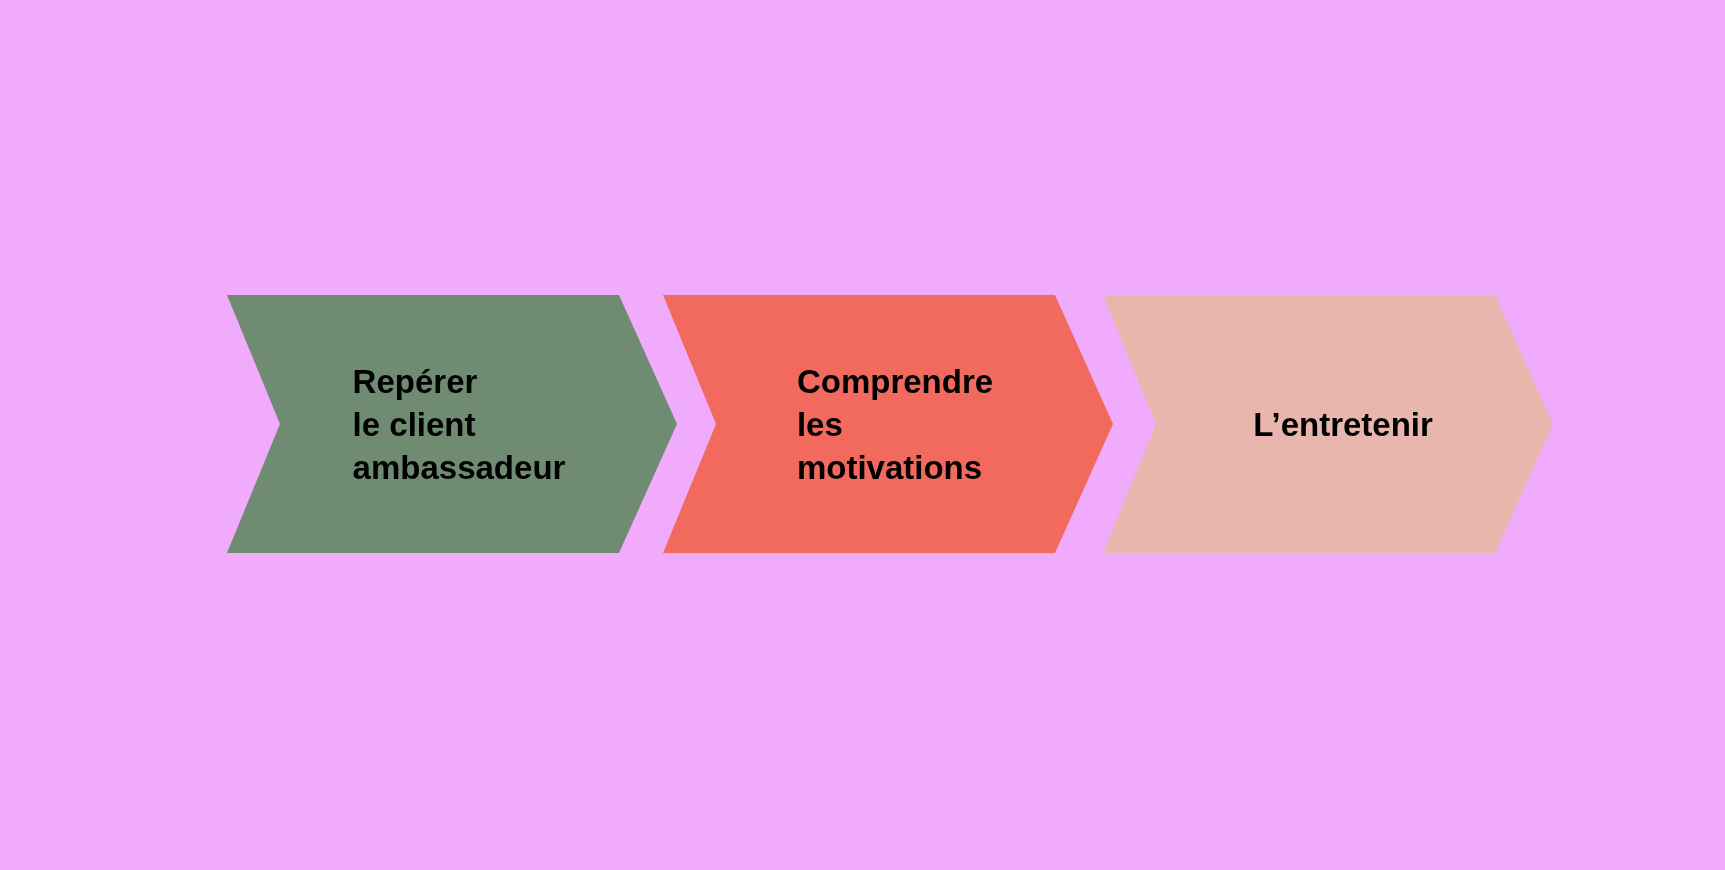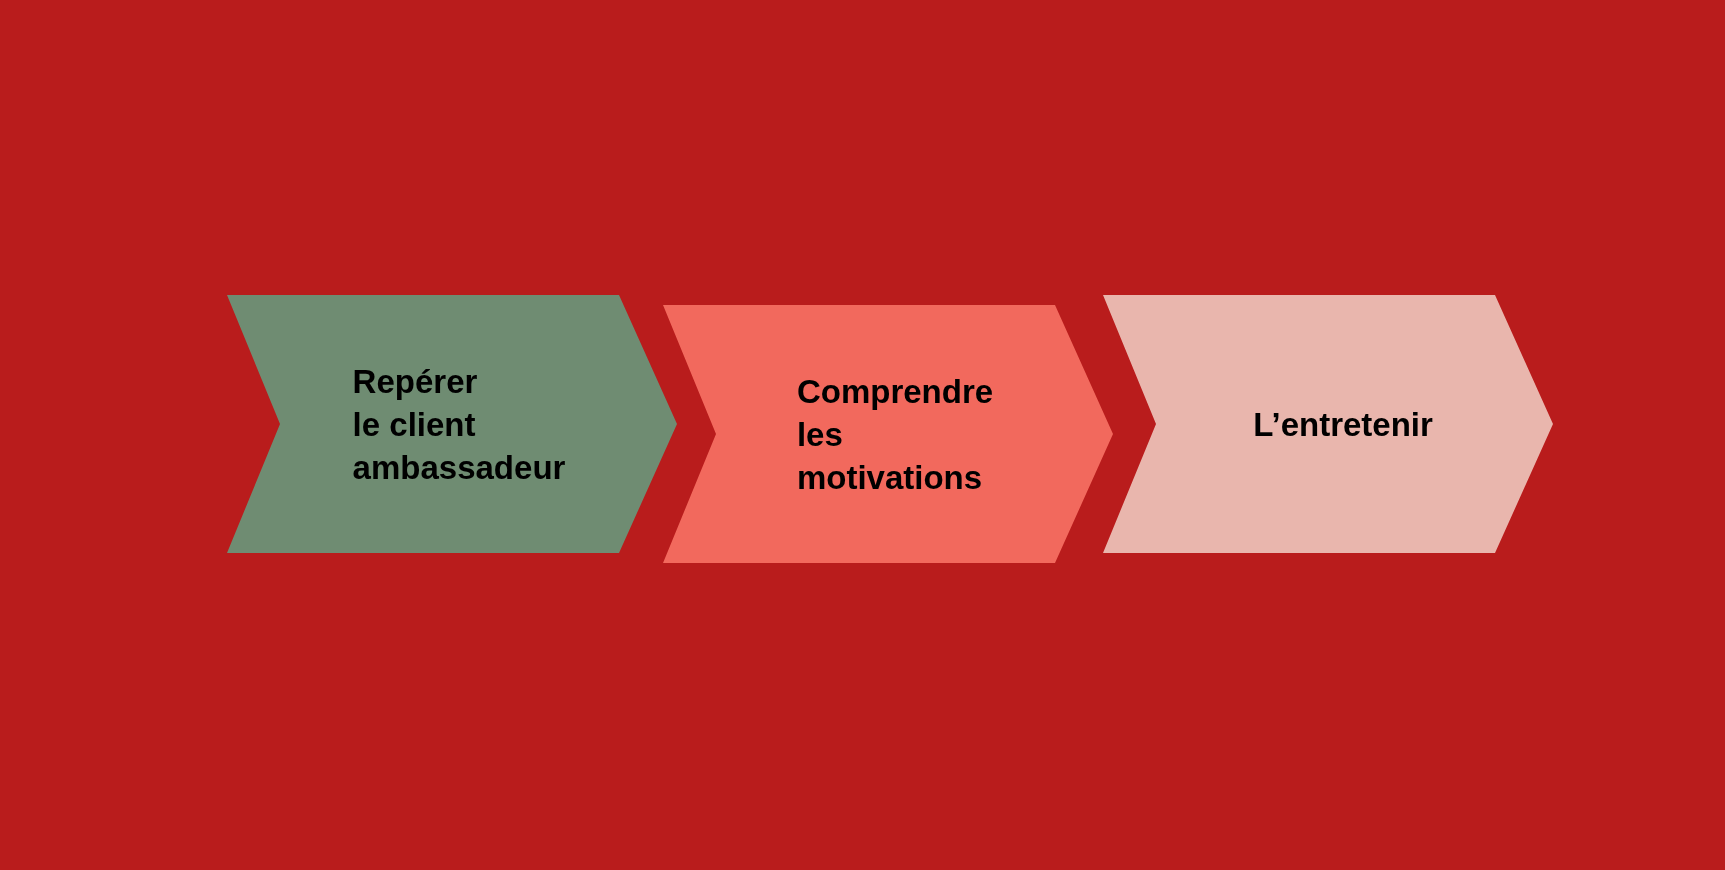--- a/index.html
+++ b/index.html
@@ -4,21 +4,21 @@
 <style>
   html, body {
     margin: 0;
     padding: 0;
     background: #000000;
   }
   .canvas {
     position: relative;
     width: 1725px;
     height: 870px;
-    background: #b91c1c;
+    background: #f0abfc;
     overflow: hidden;
     font-family: "Liberation Sans", sans-serif;
   }
   .chevron {
     position: absolute;
     top: 295px;
     width: 450px;
     height: 258px;
     display: flex;
     align-items: center;
@@ -42,21 +42,21 @@
 <body>
 
 <div class="canvas">
 
   <div class="chevron c1" style="background-color: rgb(111, 140, 114);">
     <div class="label" style="color: rgb(0, 0, 0);">Repérer
 le client
 ambassadeur</div>
   </div>
 
-  <div class="chevron c2" style="background-color: rgb(242, 105, 93); margin-top: 10px;">
+  <div class="chevron c2" style="background-color: rgb(242, 105, 93);">
     <div class="label" style="color: rgb(0, 0, 0);">Comprendre
 les
 motivations</div>
   </div>
 
   <div class="chevron c3" style="background-color: rgb(233, 182, 173);">
     <div class="label" style="color: rgb(0, 0, 0); margin-left: 16px;">L’entretenir</div>
   </div>
 
 </div>

